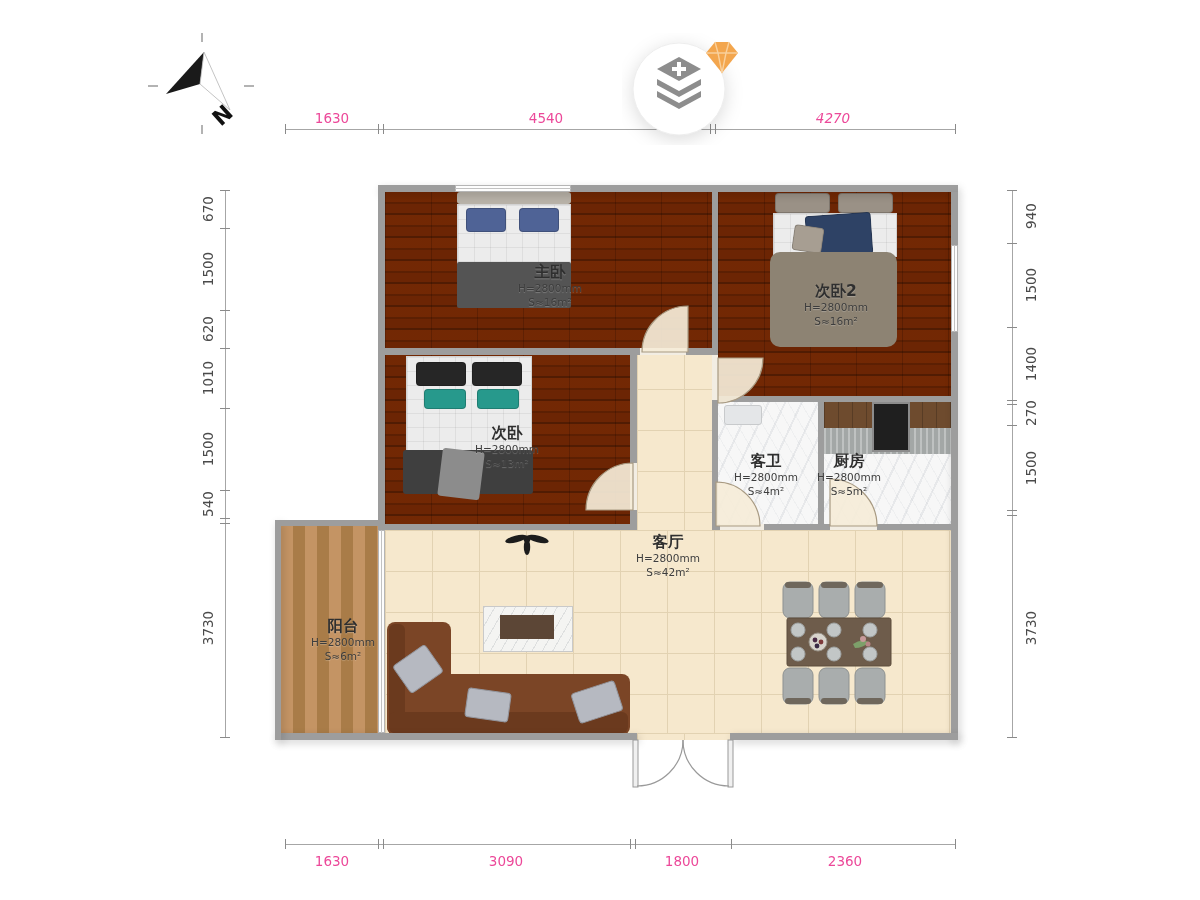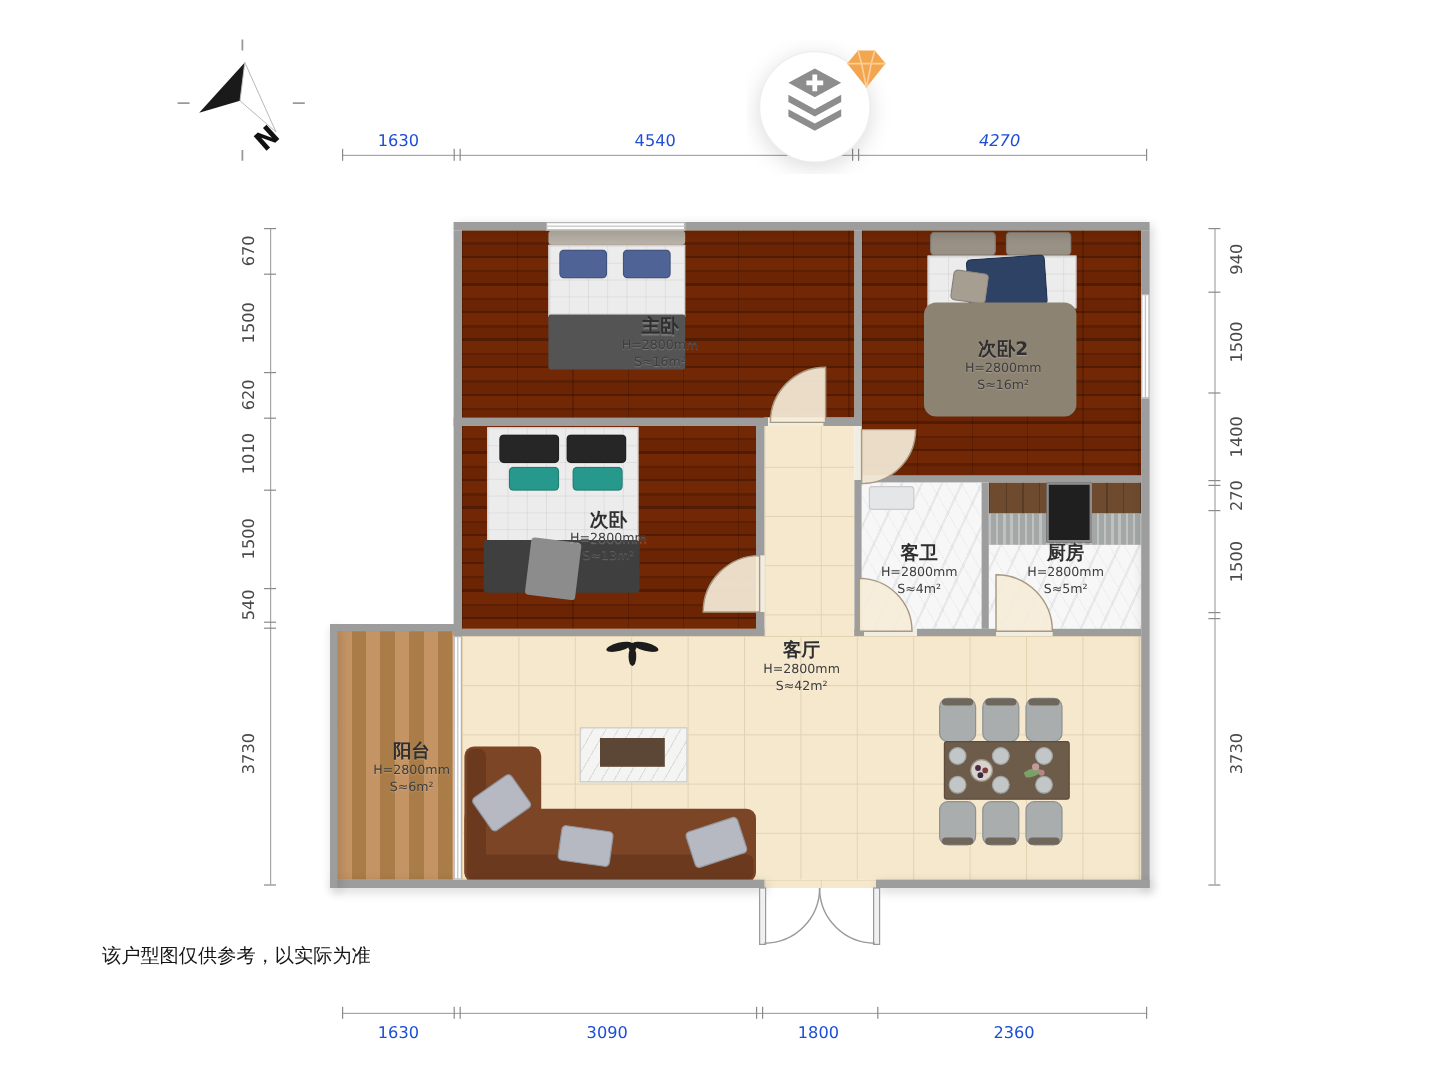--- a/index.html
+++ b/index.html
@@ -27,21 +27,21 @@
     z-index:1;}
   .wall{background:#9d9d9d;z-index:3;}
   .extwall{box-shadow:2px 3px 9px rgba(0,0,0,.18);}
   .thresh{background:#f2ede3;z-index:4;}
   .window{background:#fdfdfd;border:1px solid #b5b5b5;box-sizing:border-box;z-index:4;}
   .winline{background:#c2c2c2;z-index:5;}
   
   .dimline{background:#a6a6a6;z-index:6;}
   .tickv{width:1px;height:10px;background:#8a8a8a;z-index:6;}
   .tickh{width:10px;height:1px;background:#8a8a8a;z-index:6;}
-  .hdim{position:absolute;width:64px;text-align:center;font-size:13.5px;color:#1d4ed8;z-index:6;}
+  .hdim{position:absolute;width:64px;text-align:center;font-size:13.5px;color:#ec4899;z-index:6;}
   .vdim{position:absolute;font-size:13.5px;color:#4a4a4a;transform:translate(-50%,-50%) rotate(-90deg);white-space:nowrap;z-index:6;}
   
   .room-label{position:absolute;text-align:center;z-index:7;line-height:1.3;}
   .rname{font-size:15.5px;font-weight:600;color:#2f2f2f;text-shadow:0 1px 1px rgba(255,255,255,.25);}
   .rsub{font-size:10.5px;color:#3d3d3d;text-shadow:0 1px 1px rgba(255,255,255,.25);}
   
   .furn{position:absolute;z-index:2;}
   .mattress{background:#ececec;background-image:linear-gradient(rgba(0,0,0,.06) 1px,transparent 1px),linear-gradient(90deg,rgba(0,0,0,.06) 1px,transparent 1px);background-size:16px 14px;border:1px solid #d2d2d2;box-sizing:border-box;}
   .pillow{border-radius:4px;border:1px solid rgba(0,0,0,.18);box-sizing:border-box;}
   .sofa{background:#7b4526;border-radius:8px;}
@@ -211,21 +211,21 @@
   <div class="room-label" style="left:447px;top:423px;width:120px;">
     <div class="rname">次卧</div>
     <div class="rsub">H=2800mm</div>
     <div class="rsub">S≈13m²</div>
   </div>
   <div class="room-label" style="left:716px;top:451px;width:100px;">
     <div class="rname">客卫</div>
     <div class="rsub">H=2800mm</div>
     <div class="rsub">S≈4m²</div>
   </div>
-  <div class="room-label" style="left:838px;top:451px;width:100px;">
+  <div class="room-label" style="left:799px;top:451px;width:100px;">
     <div class="rname">厨房</div>
     <div class="rsub">H=2800mm</div>
     <div class="rsub">S≈5m²</div>
   </div>
   <div class="room-label" style="left:608px;top:532px;width:120px;text-align:center;">
     <div class="rname">客厅</div>
     <div class="rsub">H=2800mm</div>
     <div class="rsub">S≈42m²</div>
   </div>
   <div class="room-label" style="left:293px;top:616px;width:100px;">
@@ -310,15 +310,14 @@
     <polygon points="57,24 79,36 57,48 35,36" fill="#8d8d8d"></polygon>
     <path d="M57,29 V43 M50,36 H64" stroke="#ffffff" stroke-width="4" fill="none"></path>
     <path d="M35,46 L57,58 L79,46 L79,52 L57,64 L35,52 Z" fill="#8d8d8d"></path>
     <path d="M35,58 L57,70 L79,58 L79,64 L57,76 L35,64 Z" fill="#8d8d8d"></path>
     <g>
       <polygon points="84,20 93,9 107,9 116,20 100,40" fill="#f3a64e"></polygon>
       <path d="M84,20 H116 M93,9 L96,20 L100,40 M107,9 L104,20 L100,40 M96,20 H104" stroke="#f9d09c" stroke-width="1.4" fill="none"></path>
     </g>
   </svg>
 
-  <div class="disclaimer">该户型图仅供参考，以实际为准</div>
 
 </div>
 
 </body></html>

